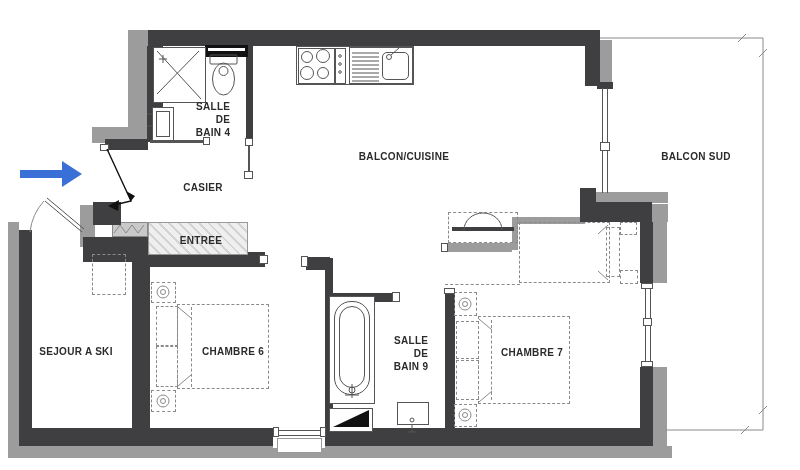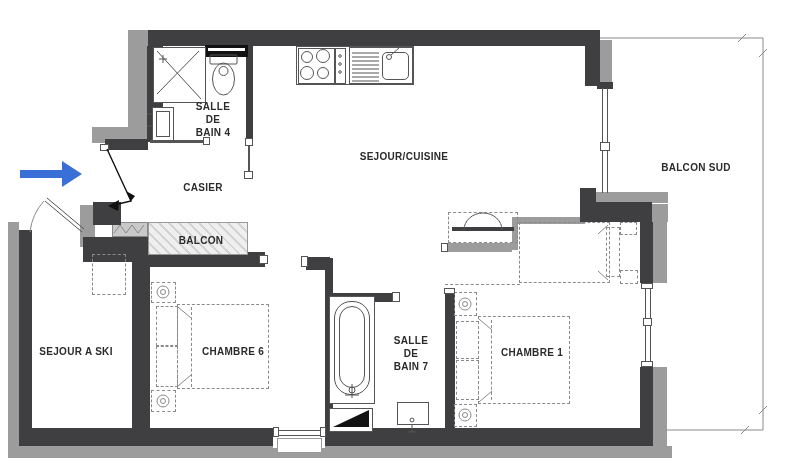--- a/index.html
+++ b/index.html
@@ -12,21 +12,21 @@
   .nob{background:transparent;}
   .dash{position:absolute;border:1px dashed var(--c-line-light);box-sizing:border-box;}
   .dv{position:absolute;width:0;border-left:1px dashed var(--c-line-light);}
   .dh{position:absolute;height:0;border-top:1px dashed var(--c-line-light);}
   .cap{position:absolute;background:#fff;border:1px solid var(--c-line);box-sizing:border-box;}
   .white{position:absolute;background:#fff;}
   .hatch{background:repeating-linear-gradient(45deg,var(--c-hatch-line) 0 2px,var(--c-hatch-bg) 2px 7px);border:1px solid #999;}
   .blackbar{position:absolute;background:var(--c-black);}
   .lbl{position:absolute;transform:translate(-50%,-50%);font-weight:bold;font-size:10px;
        color:var(--c-label);letter-spacing:.3px;white-space:nowrap;text-align:center;line-height:13px;z-index:30;}
-  .lbl span{display:block;}
+  .lbl span{display:block;text-align:right;}
   svg.overlay{position:absolute;left:0;top:0;z-index:20;pointer-events:none;}
   .s{stroke:var(--c-line);fill:none;stroke-width:1;}
   .sl{stroke:var(--c-line-light);fill:none;stroke-width:1;}
   .sb{stroke:#111;fill:none;stroke-width:1.4;}
 </style>
 </head>
 <body>
 
 <div class="plan">
 
@@ -231,36 +231,36 @@
 
   <div class="lbl" style="left:213px;top:119px">
     <span>SALLE</span>
     <span>DE</span>
     <span>BAIN 4</span>
   </div>
   <div class="lbl" style="left:203px;top:187px">
     <span>CASIER</span>
   </div>
   <div class="lbl" style="left:404px;top:156px">
-    <span>SEJOUR/CUISINE</span>
-  </div>
-  <div class="lbl" style="left:696px;top:167px">
+    <span>BALCON/CUISINE</span>
+  </div>
+  <div class="lbl" style="left:696px;top:156px">
     <span>BALCON SUD</span>
   </div>
   <div class="lbl" style="left:201px;top:240px">
-    <span>BALCON</span>
+    <span>ENTREE</span>
   </div>
   <div class="lbl" style="left:76px;top:351px">
     <span>SEJOUR A SKI</span>
   </div>
   <div class="lbl" style="left:233px;top:351px">
     <span>CHAMBRE 6</span>
   </div>
   <div class="lbl" style="left:411px;top:353px">
     <span>SALLE</span>
     <span>DE</span>
-    <span>BAIN 7</span>
+    <span>BAIN 9</span>
   </div>
   <div class="lbl" style="left:532px;top:352px">
-    <span>CHAMBRE 1</span>
+    <span>CHAMBRE 7</span>
   </div>
 
 </div>
 
 </body></html>

